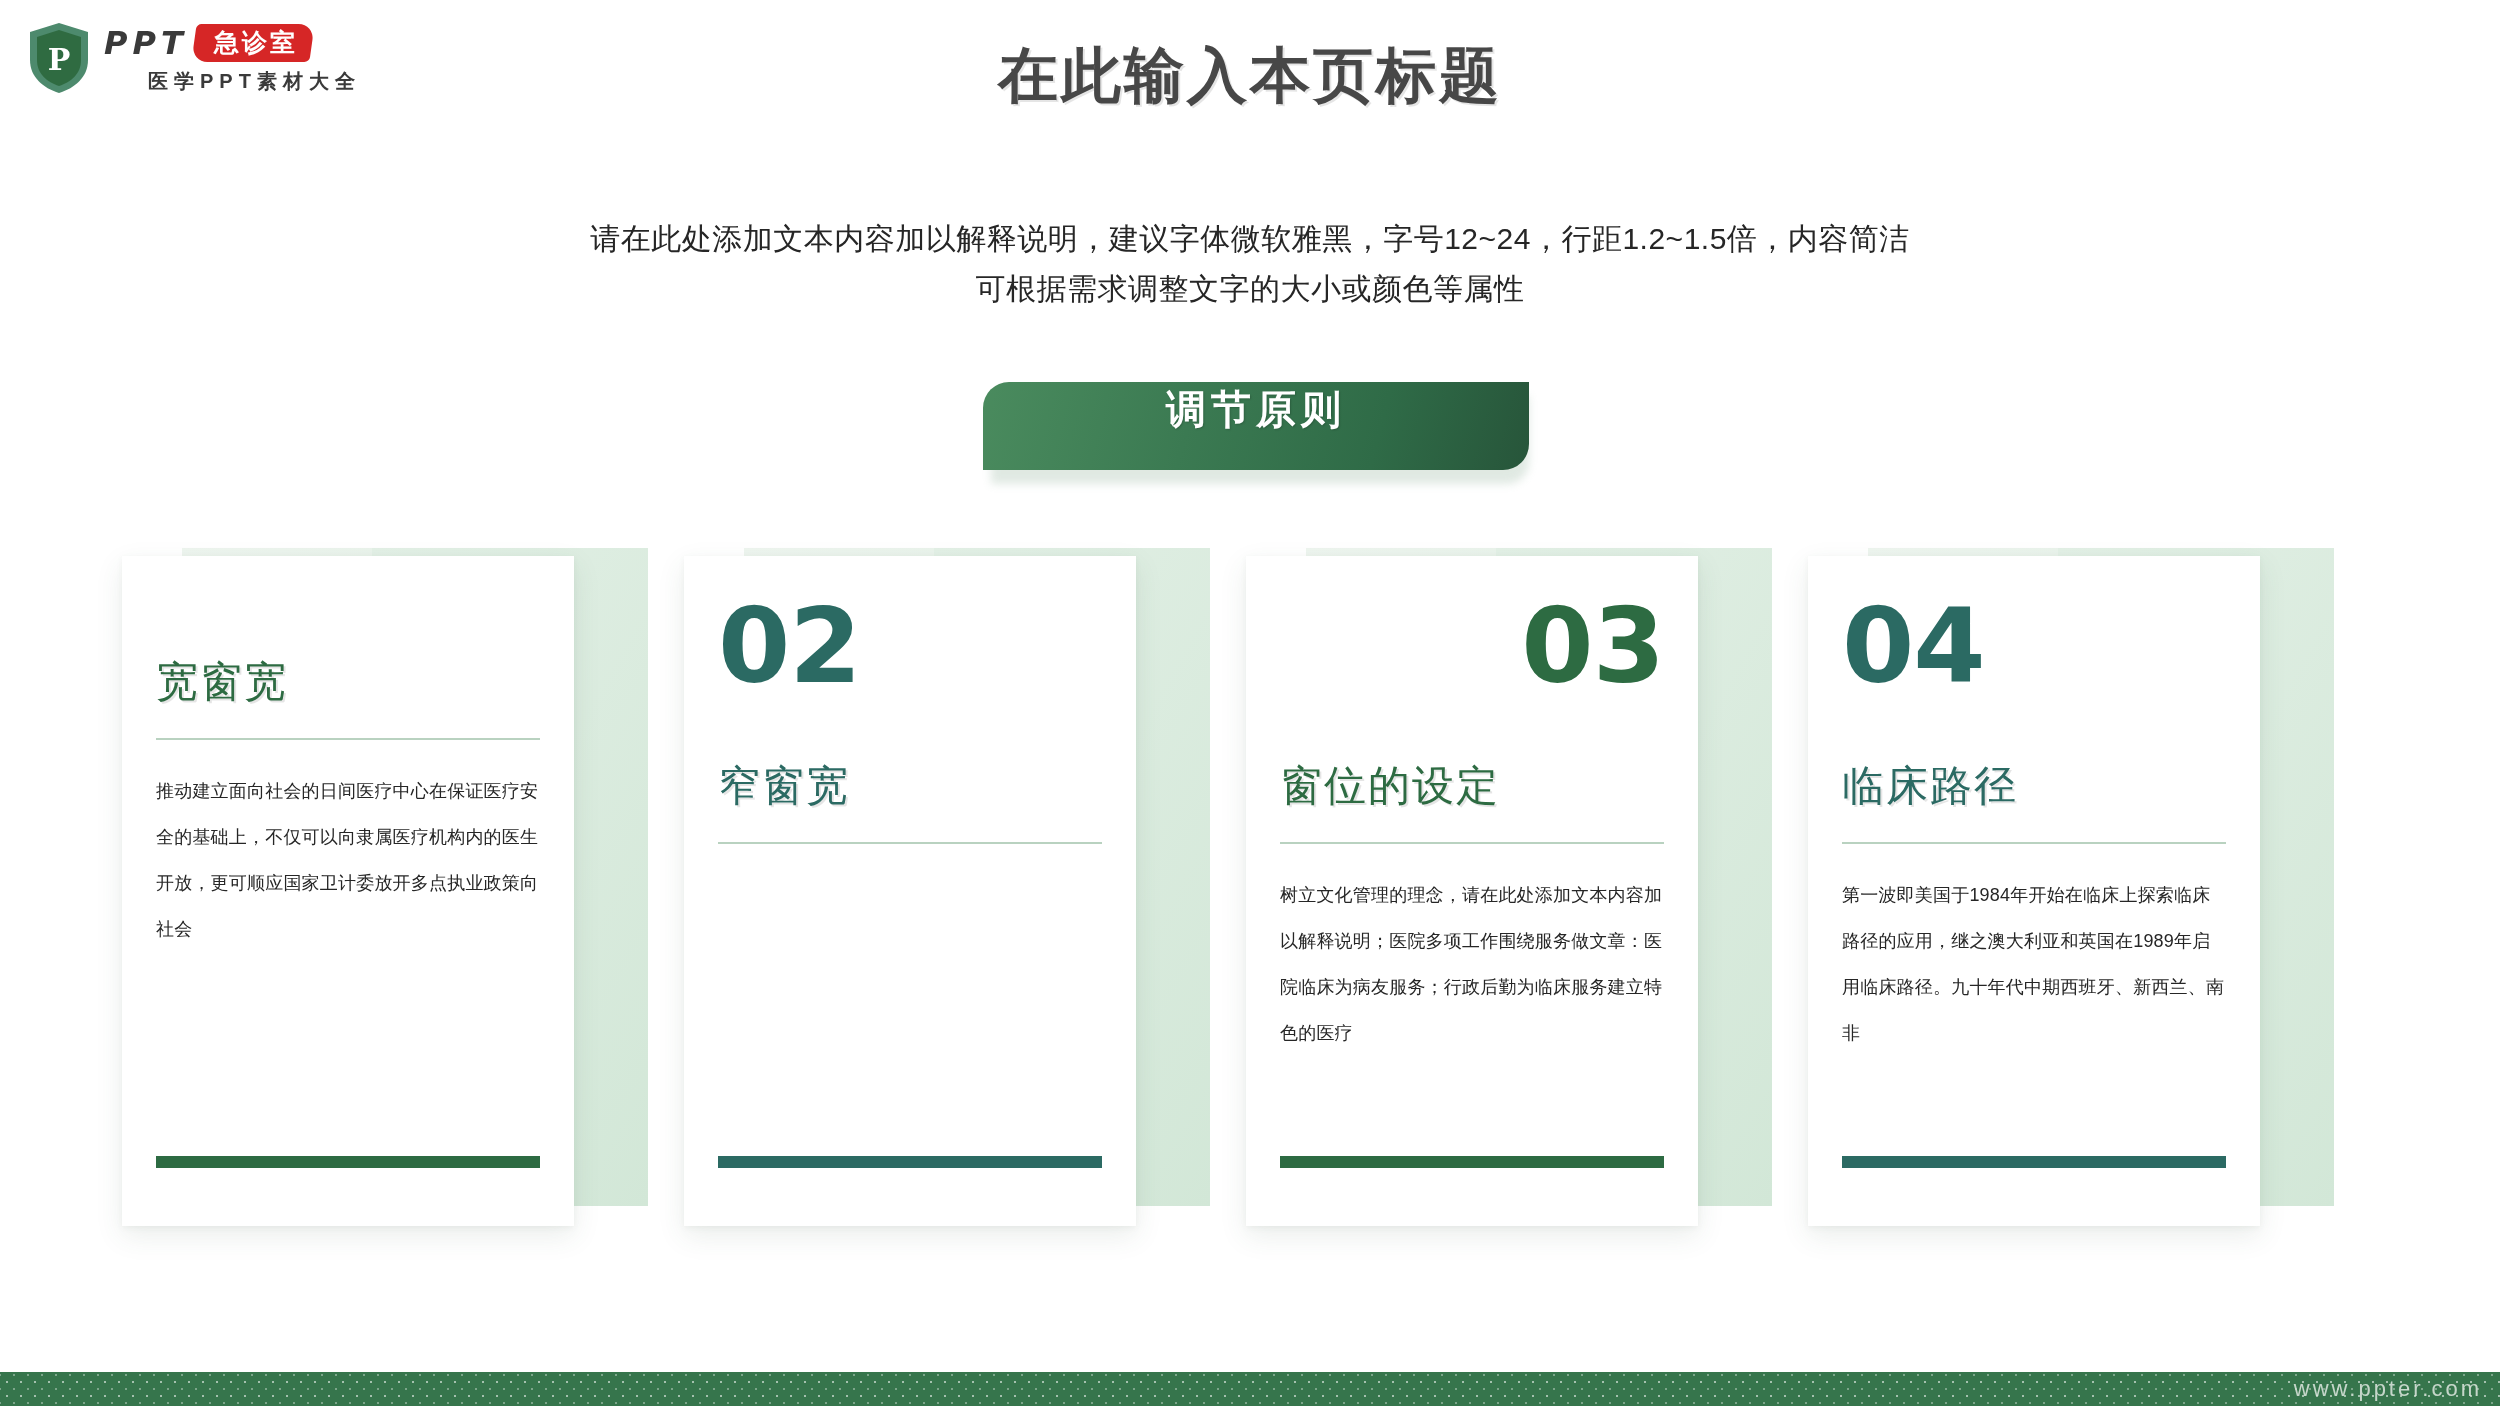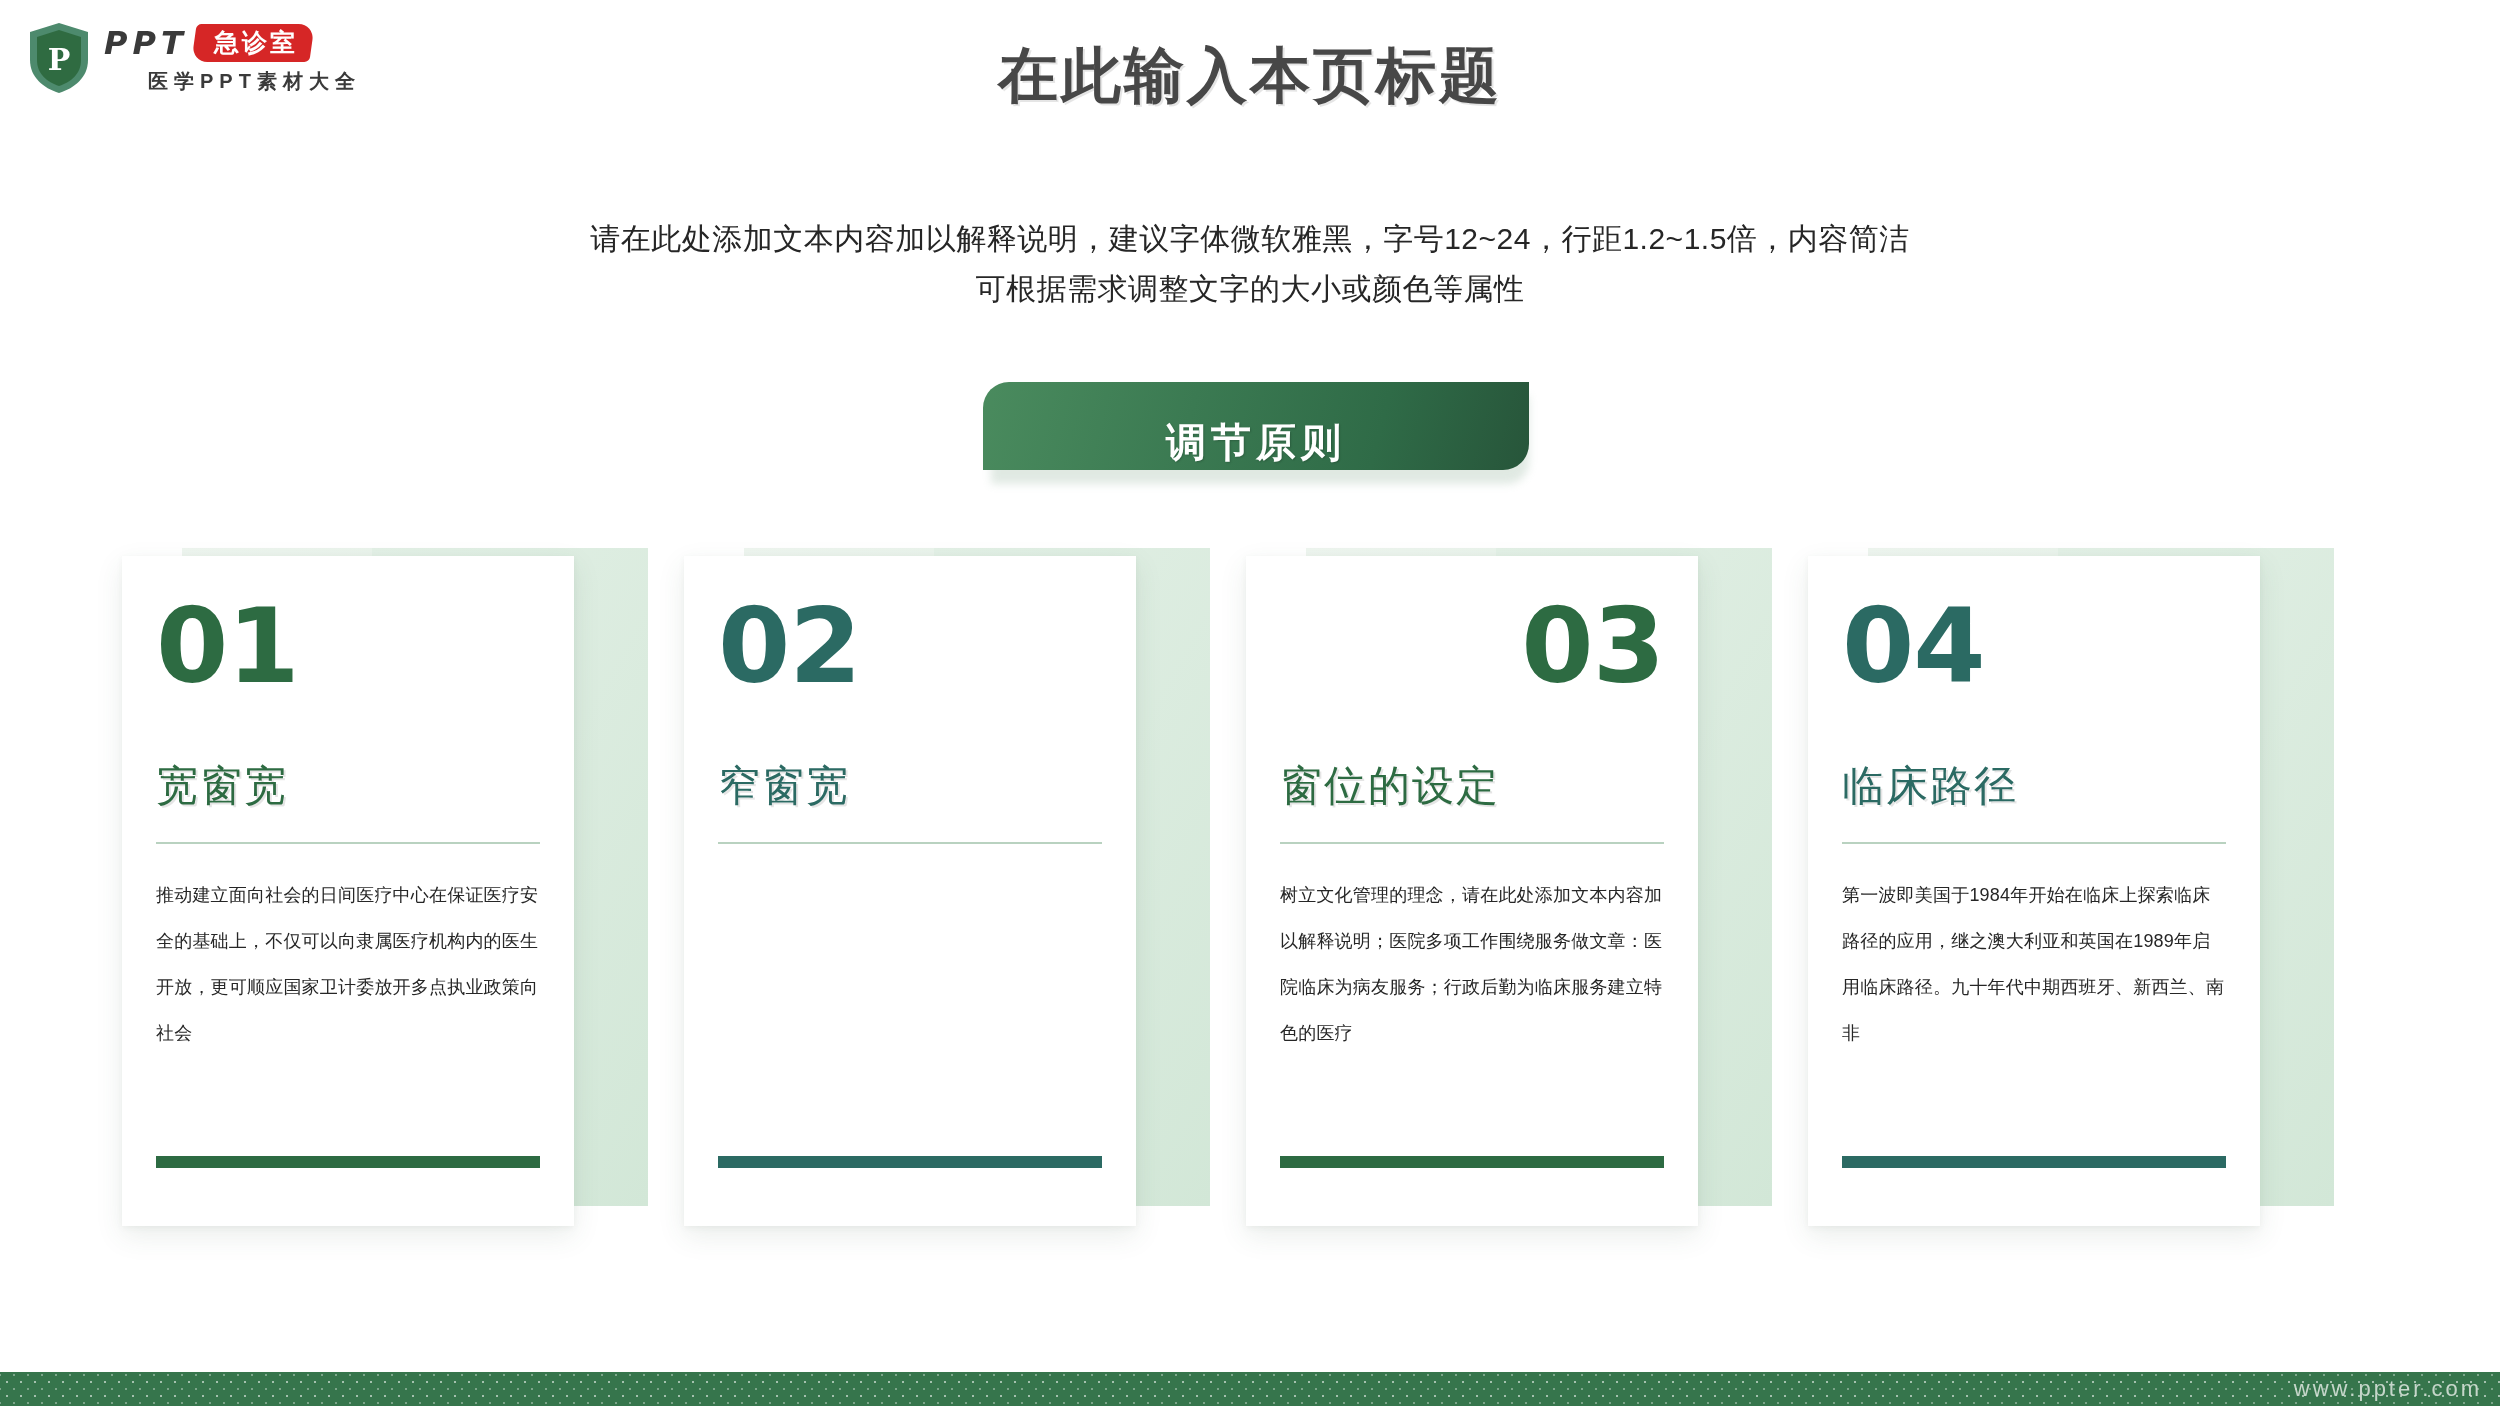--- a/index.html
+++ b/index.html
@@ -50,21 +50,21 @@
   
   #banner-wrap{ position:absolute; left:983px; top:382px; width:560px; height:118px; }
   #banner-shadow{
     position:absolute; left:8px; top:14px; width:538px; height:88px;
     background:#9ab8a3; opacity:.30; border-radius:22px 0 22px 0; filter:blur(4px);
   }
   #banner{
     position:absolute; left:0; top:0; width:546px; height:88px;
     background:linear-gradient(105deg,#4a8b5e 0%,#3b7a52 38%,#2f6b47 72%,#27553a 100%);
     border-radius:26px 0 26px 0;
-    display:flex; align-items:flex-end; justify-content:center;
+    display:flex; align-items:flex-start; justify-content:center;
   }
   #banner-label{
     color:#ffffff; font-size:40px; font-weight:bold; letter-spacing:5px;
     text-shadow:1px 1px 2px rgba(0,0,0,.18);
   }
 
   
   #cards{ position:absolute; left:122px; top:556px; width:2256px; height:700px; }
   .card{
     position:absolute; top:0; width:524px; height:692px;
@@ -155,21 +155,20 @@
     <span id="banner-label">调节原则</span>
   </div>
 </div>
 
 <div id="cards">
 
   <div class="card">
     <div class="card-deco"></div>
     <div class="card-deco2"></div>
     <div class="card-body">
-      <div class="card-num" style="color: rgb(45, 107, 66);">01</div>
       <div class="card-title" style="color: rgb(45, 107, 66);">宽窗宽</div>
       <div class="card-rule"></div>
       <div class="card-text">推动建立面向社会的日间医疗中心在保证医疗安全的基础上，不仅可以向隶属医疗机构内的医生开放，更可顺应国家卫计委放开多点执业政策向社会</div>
       <div class="card-bar" style="background: rgb(45, 107, 66);"></div>
     </div>
   </div>
 
   <div class="card">
     <div class="card-deco"></div>
     <div class="card-deco2"></div>

